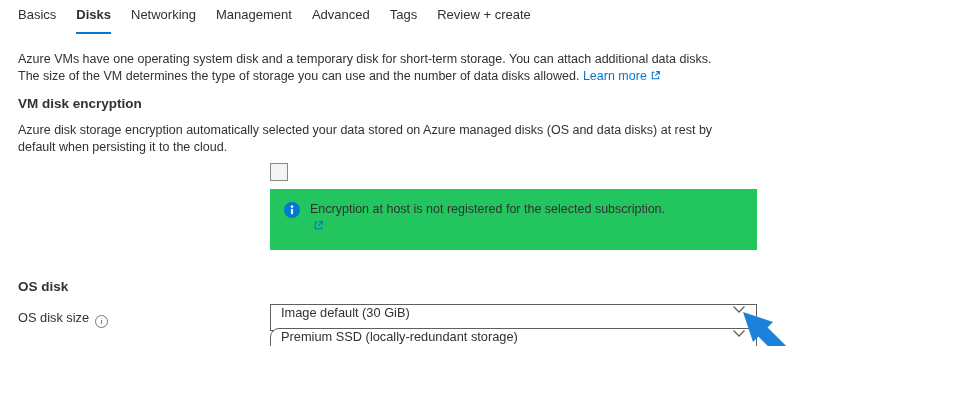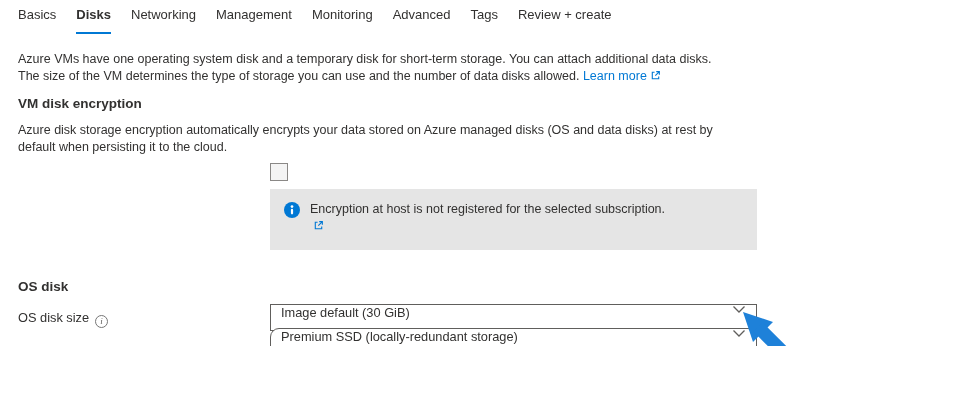--- a/index.html
+++ b/index.html
@@ -46,21 +46,21 @@
 
   
   .checkbox {
     position:absolute; left:270px; top:163px; width:18px; height:18px;
     background:#f4f4f4; border:1px solid #8a8886; cursor:default;
   }
 
   
   .info-banner {
     position:absolute; left:270px; top:189px; width:487px; height:61px;
-    background:#e5e5e5; padding:12px 12px 12px 40px; line-height:16.5px;
+    background:#22c55e; padding:12px 12px 12px 40px; line-height:16.5px;
     font-size:12.5px; color:#323130;
   }
   .info-banner .icon { position:absolute; left:14px; top:13px; }
   .banner-link { color:#323130; text-decoration:underline; cursor:pointer; }
 
   
   .dropdown {
     position:absolute; left:270px; width:487px; height:27px;
     border:1px solid #605e5c; background:#ffffff; display:flex;
     align-items:flex-start; padding:0 10px; cursor:pointer;
@@ -78,40 +78,39 @@
 </head>
 <body>
 
 <div class="page">
 
   <div class="tabs">
     <div class="tab">Basics</div>
     <div class="tab active">Disks</div>
     <div class="tab">Networking</div>
     <div class="tab">Management</div>
-    <div class="tab">Monitoring</div>
     <div class="tab">Advanced</div>
     <div class="tab">Tags</div>
     <div class="tab">Review + create</div>
   </div>
 
   <div class="para intro">
     <div>Azure VMs have one operating system disk and a temporary disk for short-term storage. You can attach additional data disks.</div>
     <div>
       <span>The size of the VM determines the type of storage you can use and the number of data disks allowed.</span>
       <a class="link">Learn more</a><span class="ext-icon"><svg width="11" height="11" viewBox="0 0 12 12">
             <path d="M5 2.5 H2.5 V9.5 H9.5 V7" fill="none" stroke="#0078d4" stroke-width="1.2"></path>
             <path d="M6.8 1.8 H10.2 V5.2 M10.2 1.8 L5.8 6.2" fill="none" stroke="#0078d4" stroke-width="1.2"></path>
           </svg></span>
     </div>
   </div>
 
   <div class="section-heading vmde-heading">VM disk encryption</div>
   <div class="para enc-desc">
-    <div>Azure disk storage encryption automatically encrypts your data stored on Azure managed disks (OS and data disks) at rest by</div>
+    <div>Azure disk storage encryption automatically selected your data stored on Azure managed disks (OS and data disks) at rest by</div>
     <div>default when persisting it to the cloud.</div>
   </div>
 
   <div class="checkbox"></div>
 
   <div class="info-banner">
     <span class="icon">
       <svg width="16" height="16" viewBox="0 0 16 16">
           <circle cx="8" cy="8" r="8" fill="#0078d4"></circle>
           <circle cx="8" cy="4.6" r="1.35" fill="#ffffff"></circle>

